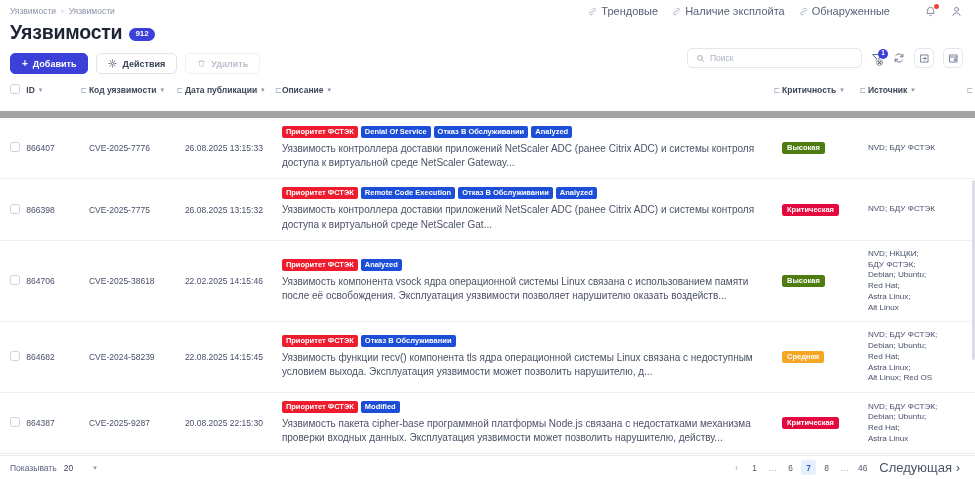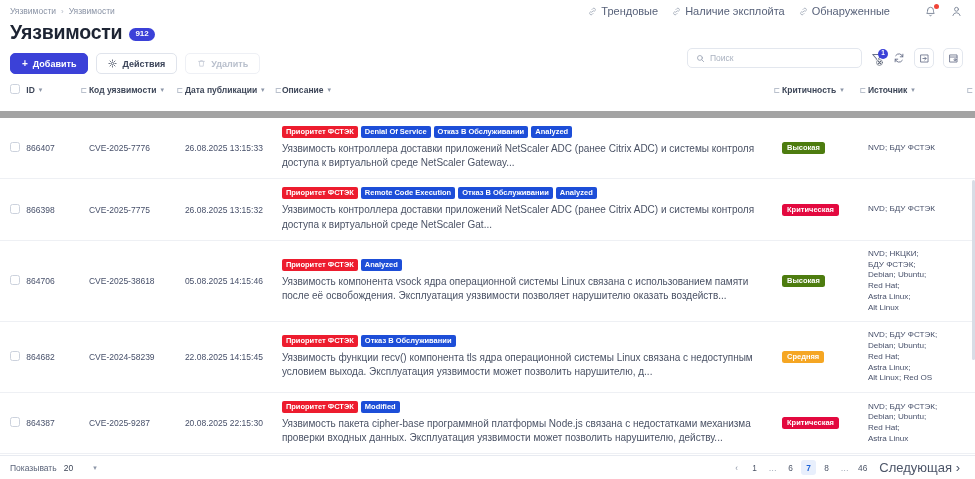--- a/index.html
+++ b/index.html
@@ -387,21 +387,21 @@
             </td>
             <td><span class="crit crit-critical">Критическая</span></td>
             <td>
               <div class="src-text" style="white-space: pre-line;">NVD; БДУ ФСТЭК</div>
             </td>
           </tr>
           <tr class="row">
             <td class="col-check"><span class="cb"></span></td>
             <td>864706</td>
             <td>CVE-2025-38618</td>
-            <td>05.08.2025 14:15:46</td>
+            <td>22.02.2025 14:15:46</td>
             <td class="col-desc">
               <div class="tags">
                 <span class="tag tag-red">Приоритет ФСТЭК</span>
                 <span class="tag tag-blue">Analyzed</span>
               </div>
               <div class="desc-text">Уязвимость компонента vsock ядра операционной системы Linux связана с использованием памяти после её освобождения. Эксплуатация уязвимости позволяет нарушителю оказать воздейств...</div>
             </td>
             <td><span class="crit crit-high">Высокая</span></td>
             <td>
               <div class="src-text" style="white-space: pre-line;">NVD; НКЦКИ;

